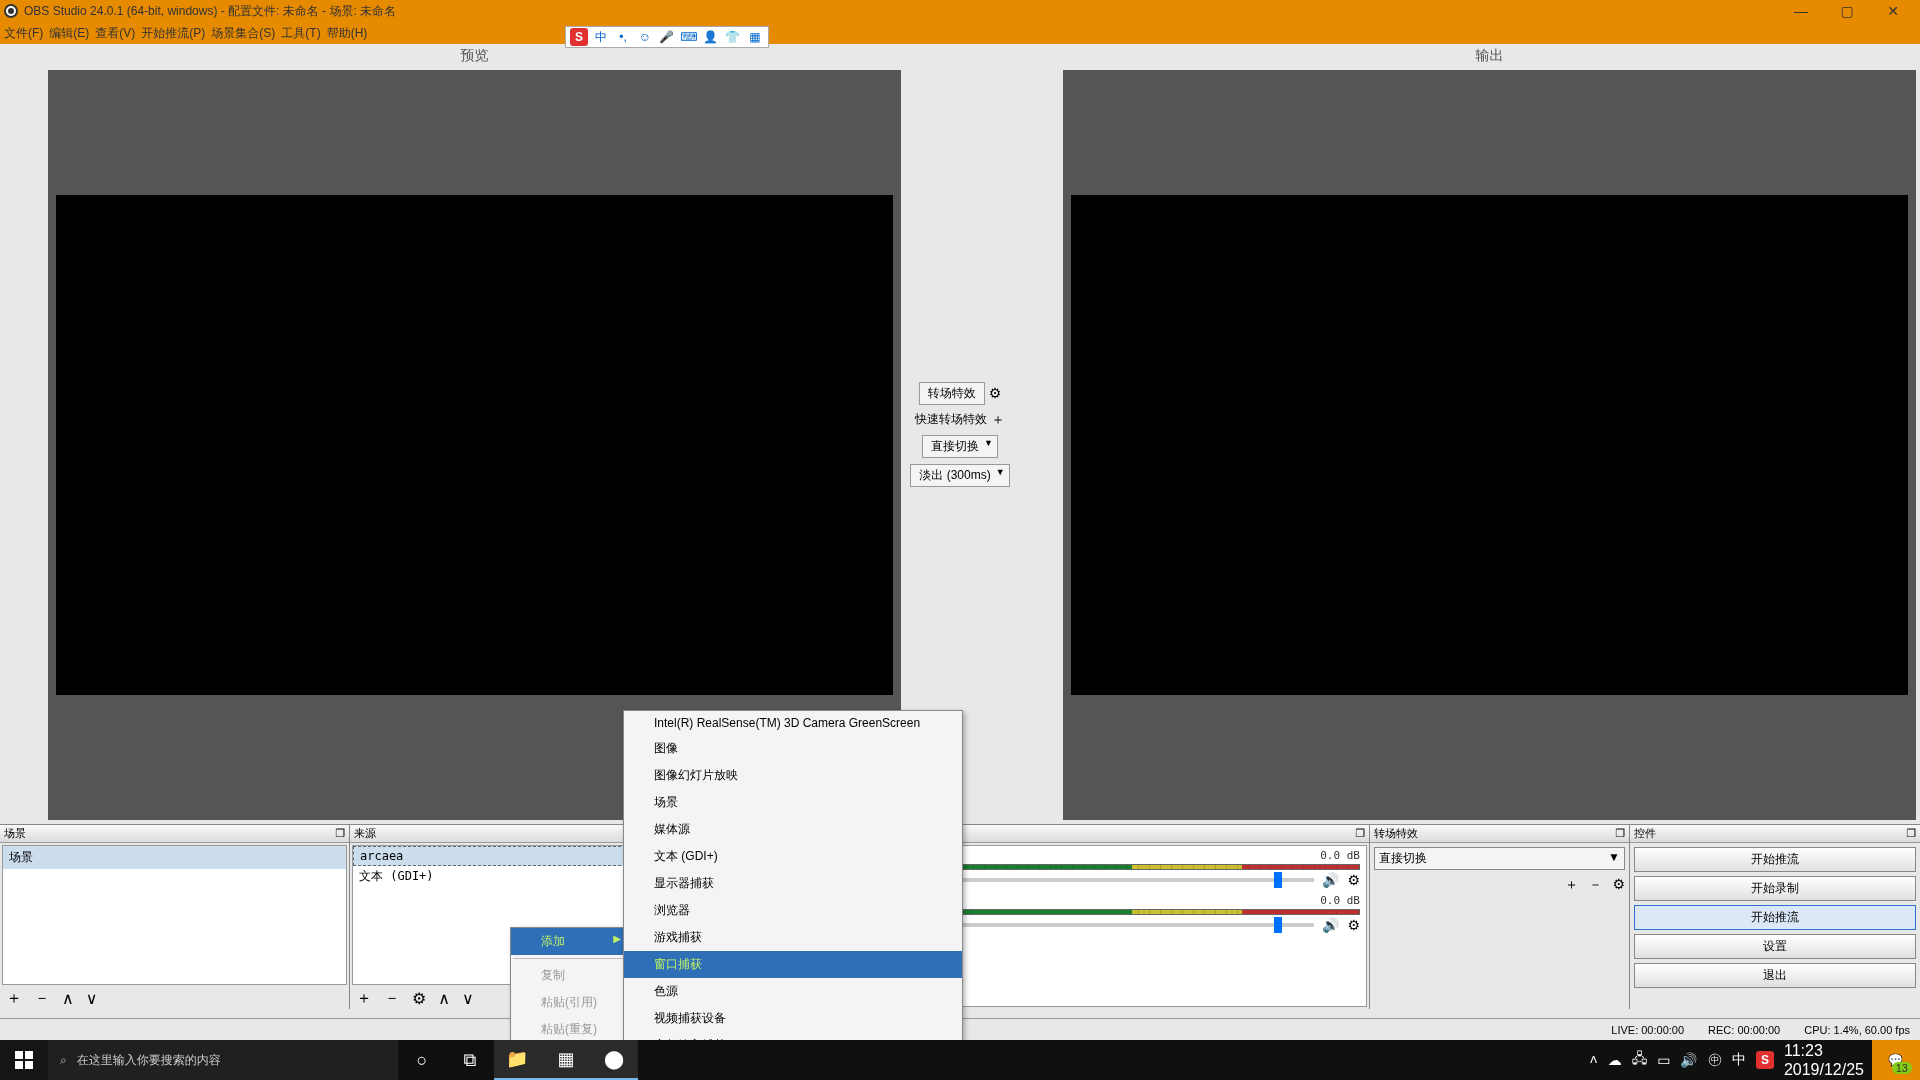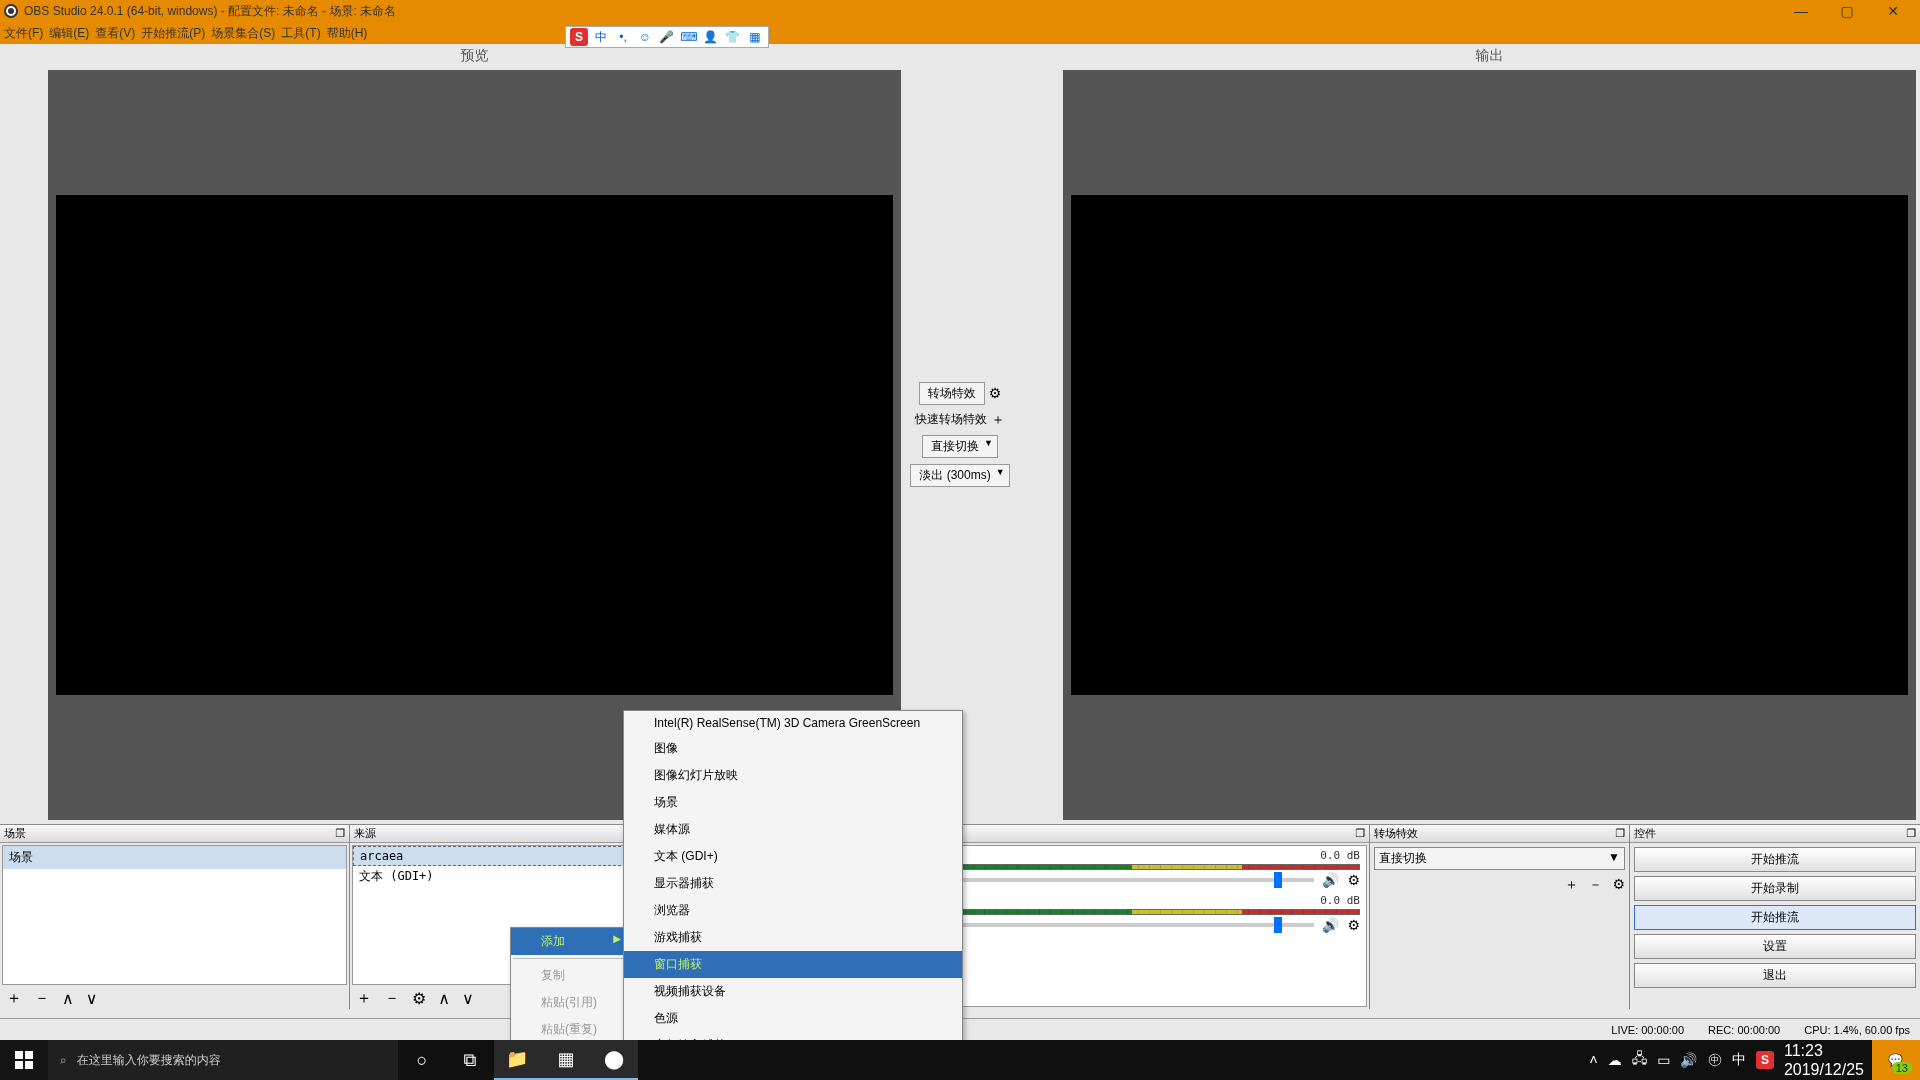--- a/index.html
+++ b/index.html
@@ -282,22 +282,22 @@
   <div class="item">Intel(R) RealSense(TM) 3D Camera GreenScreen</div>
   <div class="item">图像</div>
   <div class="item">图像幻灯片放映</div>
   <div class="item">场景</div>
   <div class="item">媒体源</div>
   <div class="item">文本 (GDI+)</div>
   <div class="item">显示器捕获</div>
   <div class="item">浏览器</div>
   <div class="item">游戏捕获</div>
   <div class="item hl">窗口捕获</div>
+  <div class="item">色源</div>
   <div class="item">视频捕获设备</div>
-  <div class="item">色源</div>
   <div class="item">音频输入捕获</div>
   <div class="item">音频输出捕获</div>
 
 </div>
 
 <div class="taskbar">
   <div class="start">
       <div class="winlogo">
         <div></div>
         <div></div>

